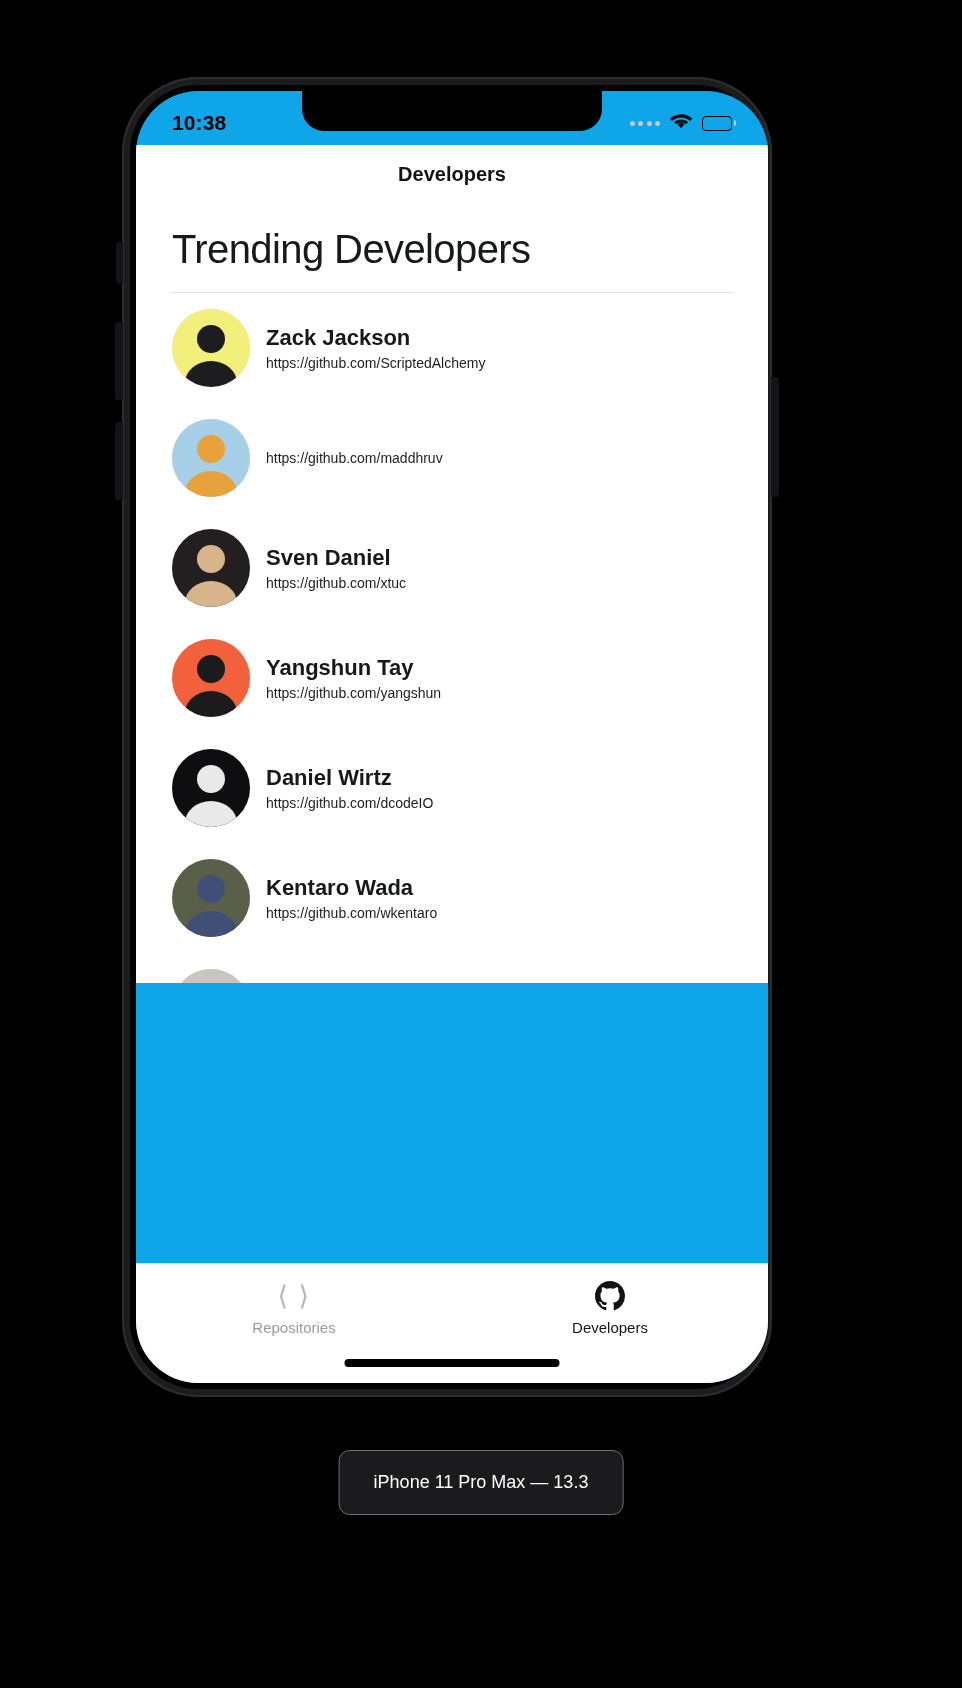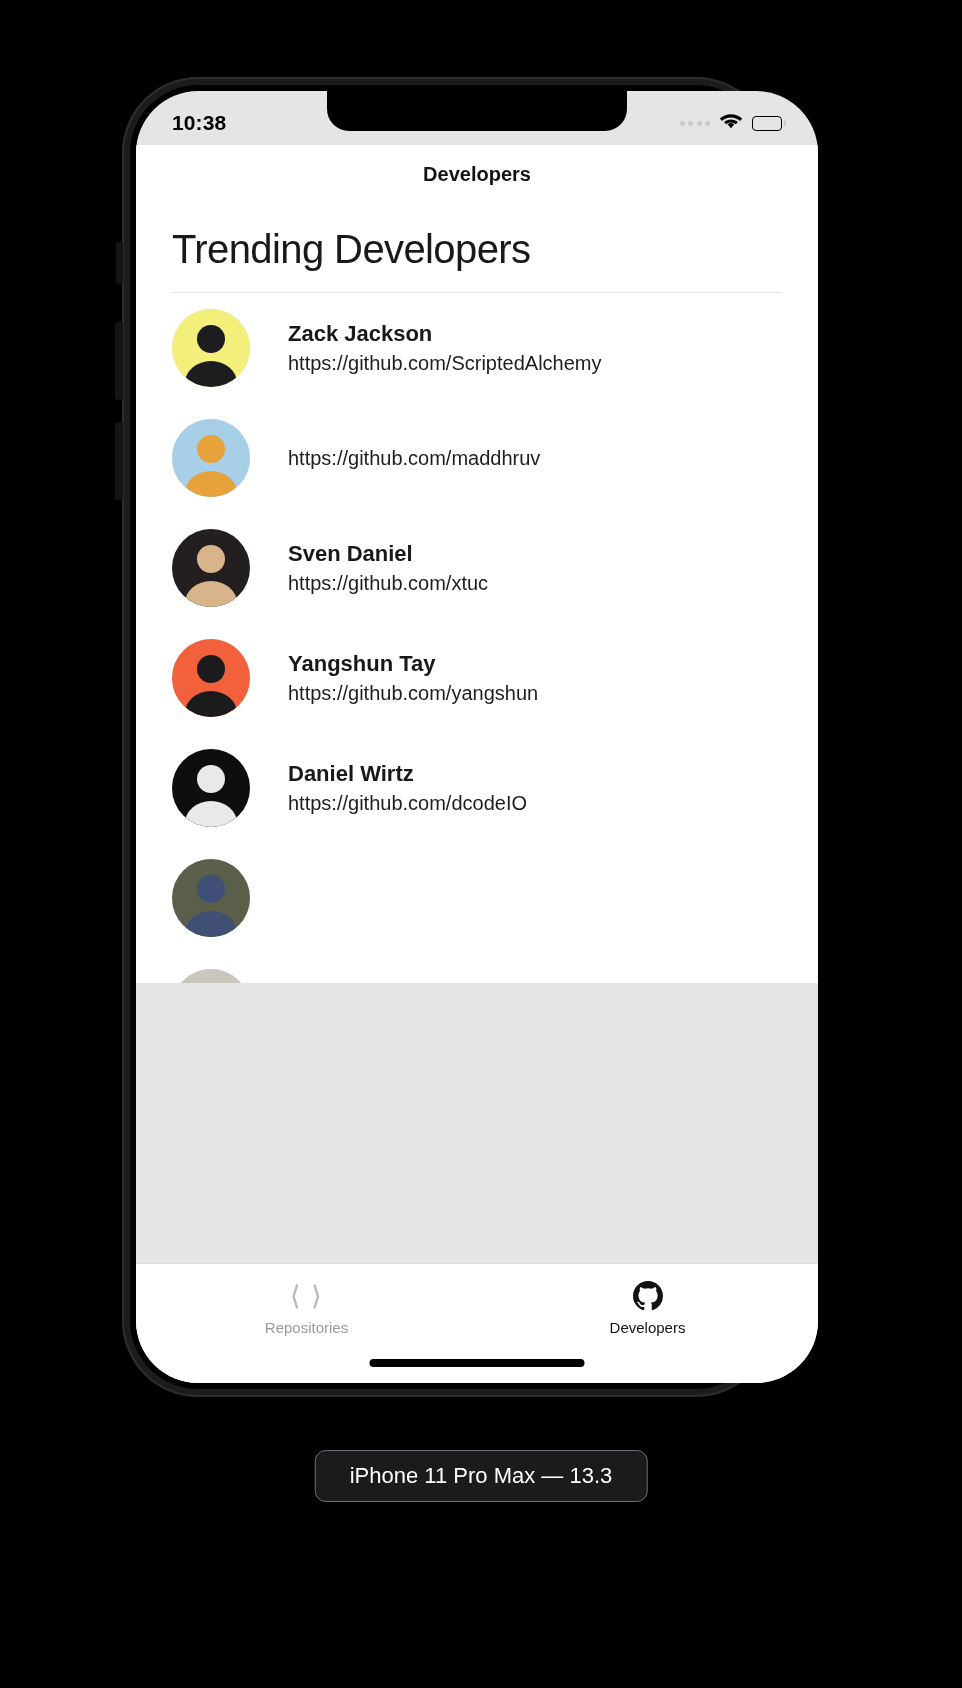--- a/index.html
+++ b/index.html
@@ -52,22 +52,22 @@
   .btn-power {
     position: absolute; right: -7px; top: 300px;
     width: 8px; height: 120px; background: #141416;
     border-radius: 0 3px 3px 0;
   }
 
   
   .screen {
     position: absolute;
     left: 14px; top: 14px;
-    width: 682px; height: 1292px;
-    background: #e5e5e5;
+    width: 632px; height: 1292px;
+    background: #0ea5e9;
     border-radius: 62px;
     overflow: hidden;
   }
 
   
   .notch {
     position: absolute;
     left: 50%; transform: translateX(-50%);
     top: 0;
     width: 300px; height: 40px;
@@ -145,41 +145,41 @@
     letter-spacing: -0.6px;
   }
   .title-rule {
     height: 1px; background: #e3e3e6;
     margin: 0 36px 0 36px;
   }
 
   .dev-list { padding: 0 0 0 0; }
   .dev-row {
     display: flex; align-items: center;
-    gap: 38px;
+    gap: 16px;
     padding: 15px 36px;
     min-height: 110px;
   }
   .avatar {
     width: 78px; height: 78px;
     border-radius: 50%;
     flex: 0 0 78px;
     overflow: hidden;
     position: relative;
     background: #d8d8dc;
   }
   .avatar svg { display: block; width: 100%; height: 100%; }
   .dev-meta { min-width: 0; }
   .dev-name {
     font-size: 22px; font-weight: 700;
     color: #16181b; line-height: 1.34;
     white-space: nowrap;
   }
   .dev-url {
-    font-size: 20px; font-weight: 400;
+    font-size: 14px; font-weight: 400;
     color: #1c1e21; line-height: 1.34;
     white-space: nowrap;
     margin-top: 1px;
   }
 
   
   .tab-bar {
     position: absolute;
     left: 0; bottom: 0;
     width: 100%; height: 120px;
@@ -215,23 +215,23 @@
   }
 
   
   .device-caption {
     position: absolute;
     left: 50%; transform: translateX(-50%);
     top: 1450px;
     background: #1b1b1d;
     border: 1.5px solid #6e6e73;
     border-radius: 11px;
-    padding: 12px 34px;
+    padding: 21px 34px;
     color: #ffffff;
-    font-size: 22px;
+    font-size: 18px;
     font-weight: 400;
     white-space: nowrap;
   }
 </style>
 </head>
 <body>
 
 <div class="stage">
 
   <div class="device-frame">
@@ -341,20 +341,24 @@
               </div>
             </div>
             <div class="dev-row">
               <div class="avatar">
                 <svg viewBox="0 0 78 78" preserveAspectRatio="xMidYMid slice">
                   <rect width="78" height="78" fill="#5a5f4a"></rect>
                   <circle cx="39" cy="30" r="14" fill="#3f4f75"></circle>
                   <ellipse cx="39" cy="74" rx="26" ry="22" fill="#3f4f75"></ellipse>
                 </svg>
               </div>
+              <div class="dev-meta">
+                <div class="dev-name">Kentaro Wada</div>
+                <div class="dev-url">https://github.com/wkentaro</div>
+              </div>
             </div>
             <div class="dev-row">
               <div class="avatar">
                 <svg viewBox="0 0 78 78" preserveAspectRatio="xMidYMid slice">
                   <rect width="78" height="78" fill="#c9c6bd"></rect>
                   <circle cx="39" cy="30" r="14" fill="#4a4e58"></circle>
                   <ellipse cx="39" cy="74" rx="26" ry="22" fill="#4a4e58"></ellipse>
                 </svg>
               </div>
               <div class="dev-meta">

